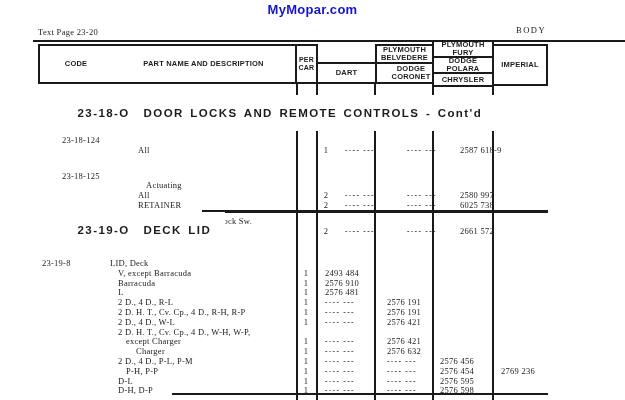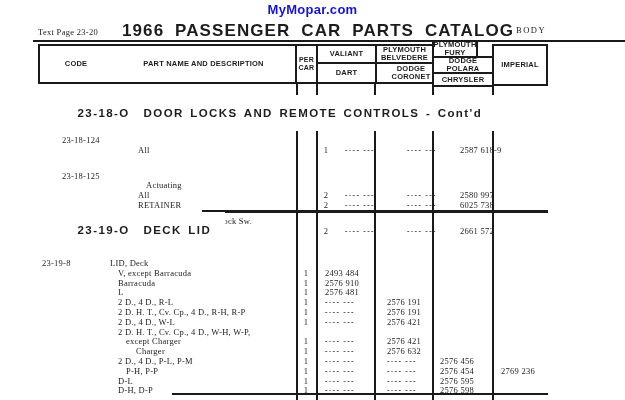--- a/index.html
+++ b/index.html
@@ -17,21 +17,21 @@
   
   .hbox{position:absolute;box-sizing:border-box;border:2px solid #1a1a1a;background:#fff;
         display:flex;align-items:center;justify-content:center;text-align:center;
         font:bold 7.5px/8px "Liberation Sans",sans-serif;letter-spacing:.2px;z-index:6;}
   .hb-code   {left:38px; top:44px;width:259px;height:40px;}
   .hb-per    {left:295px;top:44px;width:23px; height:40px;flex-direction:column;font-size:7px;}
   .hb-val    {left:316px;top:44px;width:61px; height:20px;}
   .hb-dart   {left:316px;top:62px;width:61px; height:22px;}
   .hb-belv   {left:375px;top:44px;width:59px; height:20px;padding:0 3px;}
   .hb-cor    {left:375px;top:62px;width:72px; height:22px;padding:0 3px;}
-  .hb-fury   {left:432px;top:40px;width:46px; height:18px;padding:0 8px;}
+  .hb-fury   {left:432px;top:40px;width:62px; height:18px;padding:0 8px;}
   .hb-pol    {left:432px;top:56px;width:62px; height:18px;padding:0 3px;}
   .hb-chry   {left:432px;top:72px;width:62px; height:15px;}
   .hb-imp    {left:492px;top:44px;width:56px; height:42px;}
   .hb-code .inner{display:flex;width:100%;}
   .hb-code .c1{width:72px;text-align:center;}
   .hb-code .c2{flex:1;text-align:center;}
   
   .vline{position:absolute;width:2px;background:#1a1a1a;top:84px;height:316px;z-index:1;}
   .vl1{left:296px;}.vl2{left:316px;}.vl3{left:374px;}.vl4{left:432px;}.vl5{left:492px;}
   
@@ -57,35 +57,33 @@
   .dashes{letter-spacing:1.3px;font-weight:bold;font-size:7.5px;}
 </style>
 </head>
 <body>
 
 <div class="page">
 
   <div class="watermark">MyMopar.com</div>
 
   <div class="page-ref">Text Page 23-20</div>
-  <div class="title">1966 PASSENGER CAR PARTS CATALOG</div>
   <div class="body-label">BODY</div>
   <div class="title-rule"></div>
 
   <div class="hbox hb-code">
     <div class="inner">
       <span class="c1">CODE</span>
       <span class="c2">PART NAME AND DESCRIPTION</span>
     </div>
   </div>
   <div class="hbox hb-per">
     <span>PER</span>
     <span>CAR</span>
   </div>
-  <div class="hbox hb-val">VALIANT</div>
   <div class="hbox hb-dart">DART</div>
   <div class="hbox hb-belv">PLYMOUTH BELVEDERE</div>
   <div class="hbox hb-cor">DODGE CORONET</div>
   <div class="hbox hb-fury">PLYMOUTH FURY</div>
   <div class="hbox hb-pol">DODGE POLARA</div>
   <div class="hbox hb-chry">CHRYSLER</div>
   <div class="hbox hb-imp">IMPERIAL</div>
 
   <div class="vline vl1"></div>
   <div class="vline vl2"></div>

